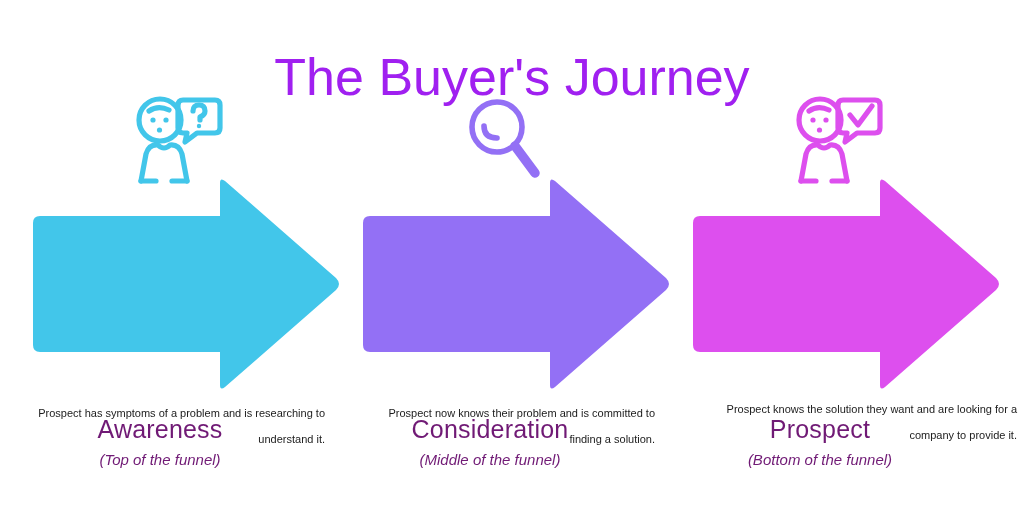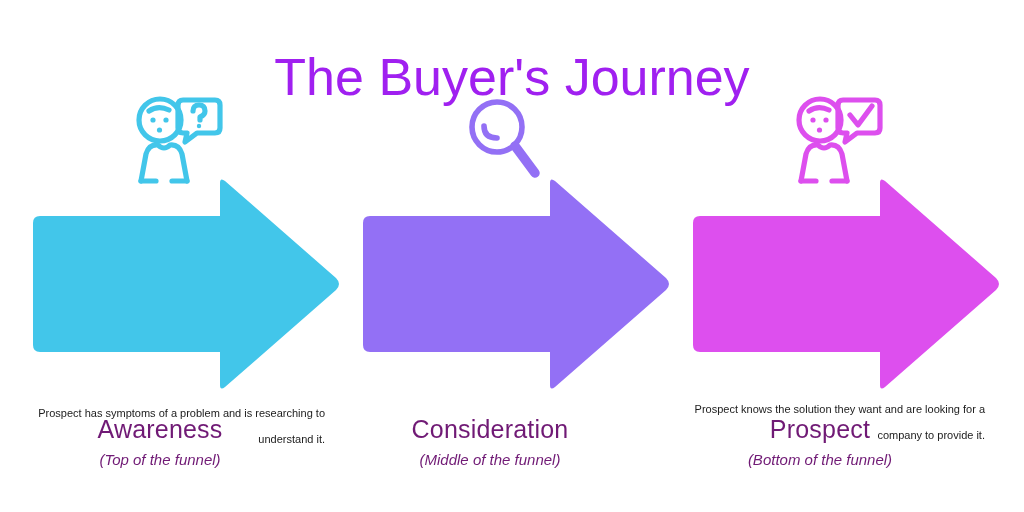--- a/index.html
+++ b/index.html
@@ -101,21 +101,21 @@
   .stage-caption {
     position: absolute;
     top: 400px;
     left: 15px;
     width: 300px;
     text-align: right;
     font-size: 11px;
     line-height: 26px;
     color: #1b1b1b;
   }
-  #col-decision .stage-caption { top: 396px; }
+  #col-decision .stage-caption { top: 396px; margin-left: 32px; }
 </style>
 </head>
 <body>
 
 <div id="stage">
 
   <h1 id="page-title">The Buyer's Journey</h1>
 
   <div class="stage-col" id="col-awareness">
 
@@ -172,20 +172,21 @@
     <div class="arrow-wrap">
       <svg viewBox="0 0 330 212" preserveAspectRatio="none">
         <path d="M30,38 L210,38 L210,5 Q210,-1 215,3 L326,100 Q332,106 326,112 L215,209 Q210,213 210,207 L210,174 L30,174 Q23,174 23,167 L23,45 Q23,38 30,38 Z" fill="#9370f5"></path>
       </svg>
       <div class="arrow-label">
         <span class="stage-name">Consideration</span>
         <span class="stage-sub">(Middle of the funnel)</span>
       </div>
     </div>
 
+    <div class="stage-caption">Prospect now knows their problem and is committed to finding a solution.</div>
   </div>
 
   <div class="stage-col" id="col-decision">
 
     <div class="stage-icon">
       <svg width="96" height="92" viewBox="0 0 96 92">
         <g fill="none" stroke="#dd4fee" stroke-width="5.2" stroke-linecap="round" stroke-linejoin="round">
 
           <circle cx="33" cy="28" r="21"></circle>
 

